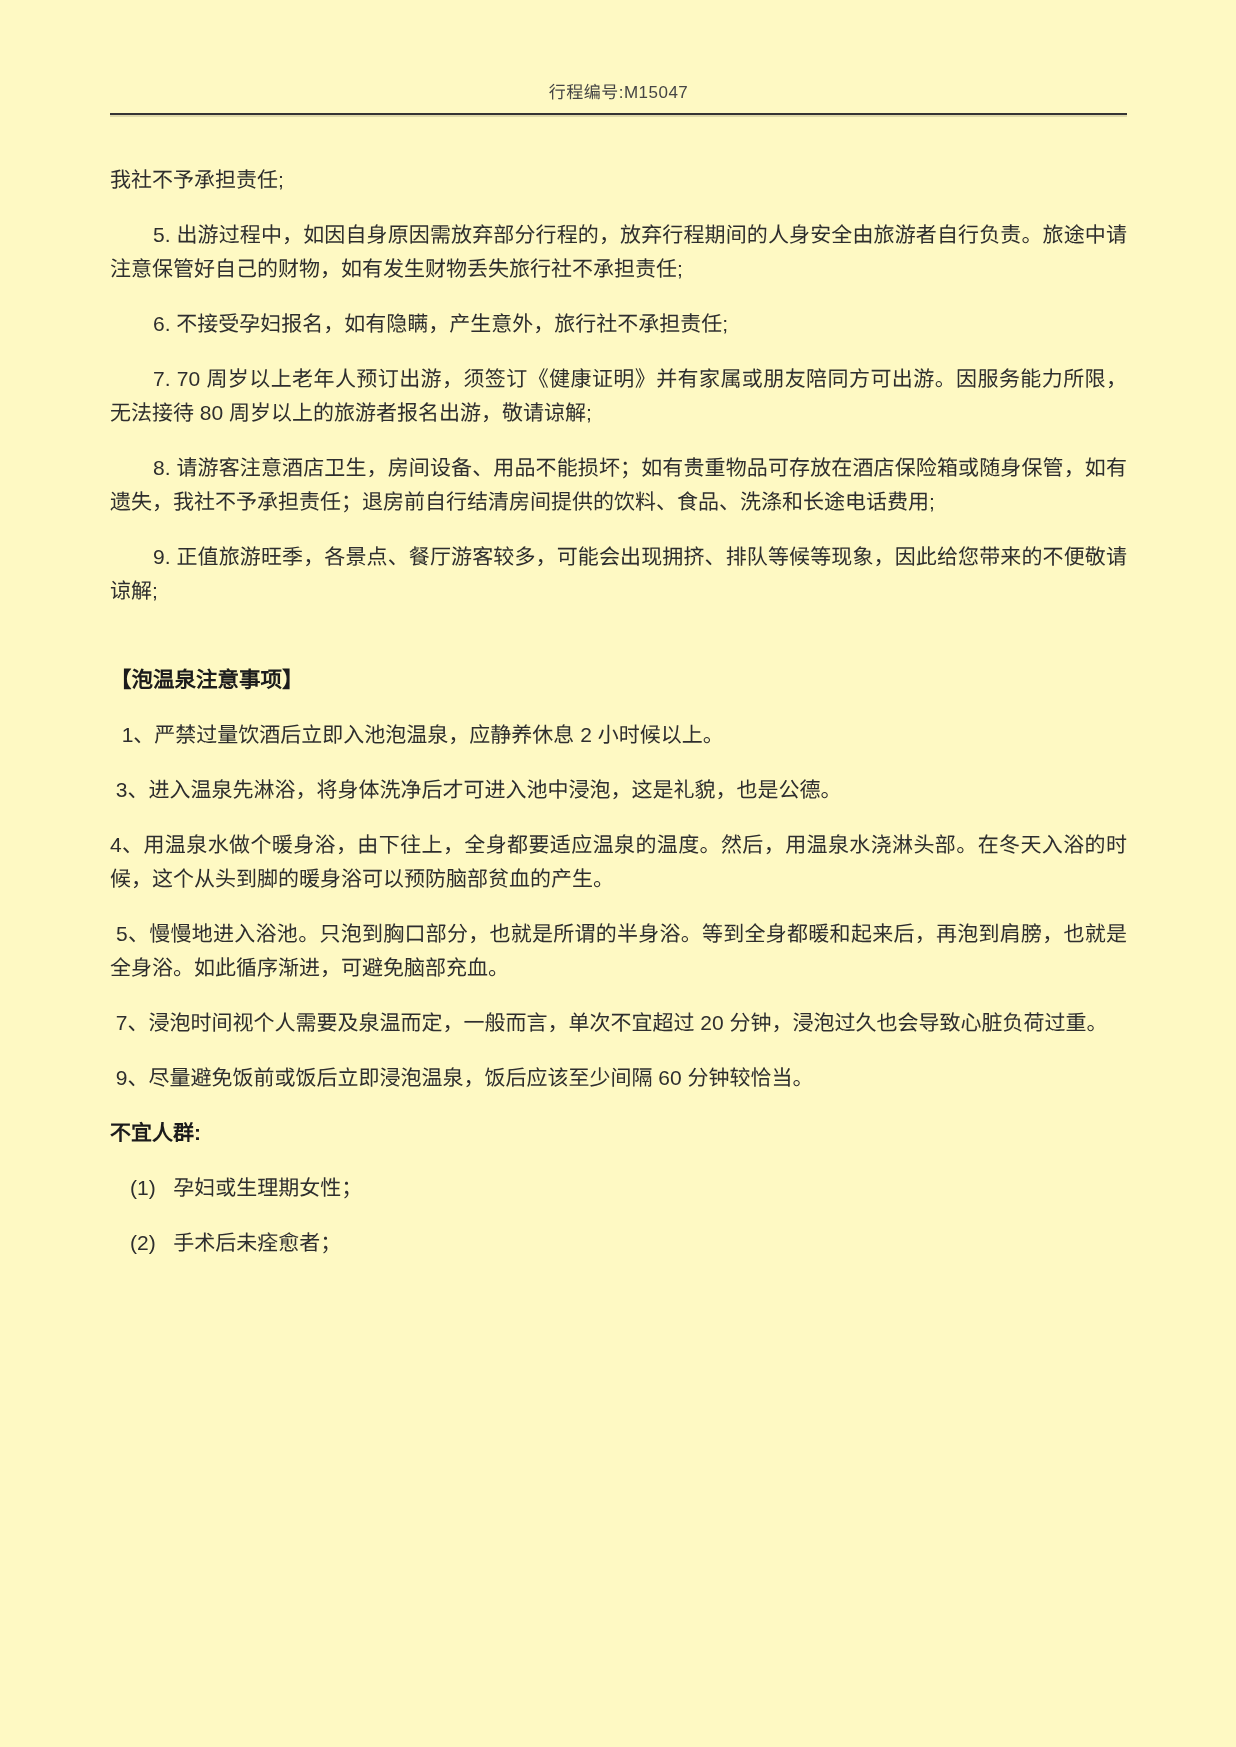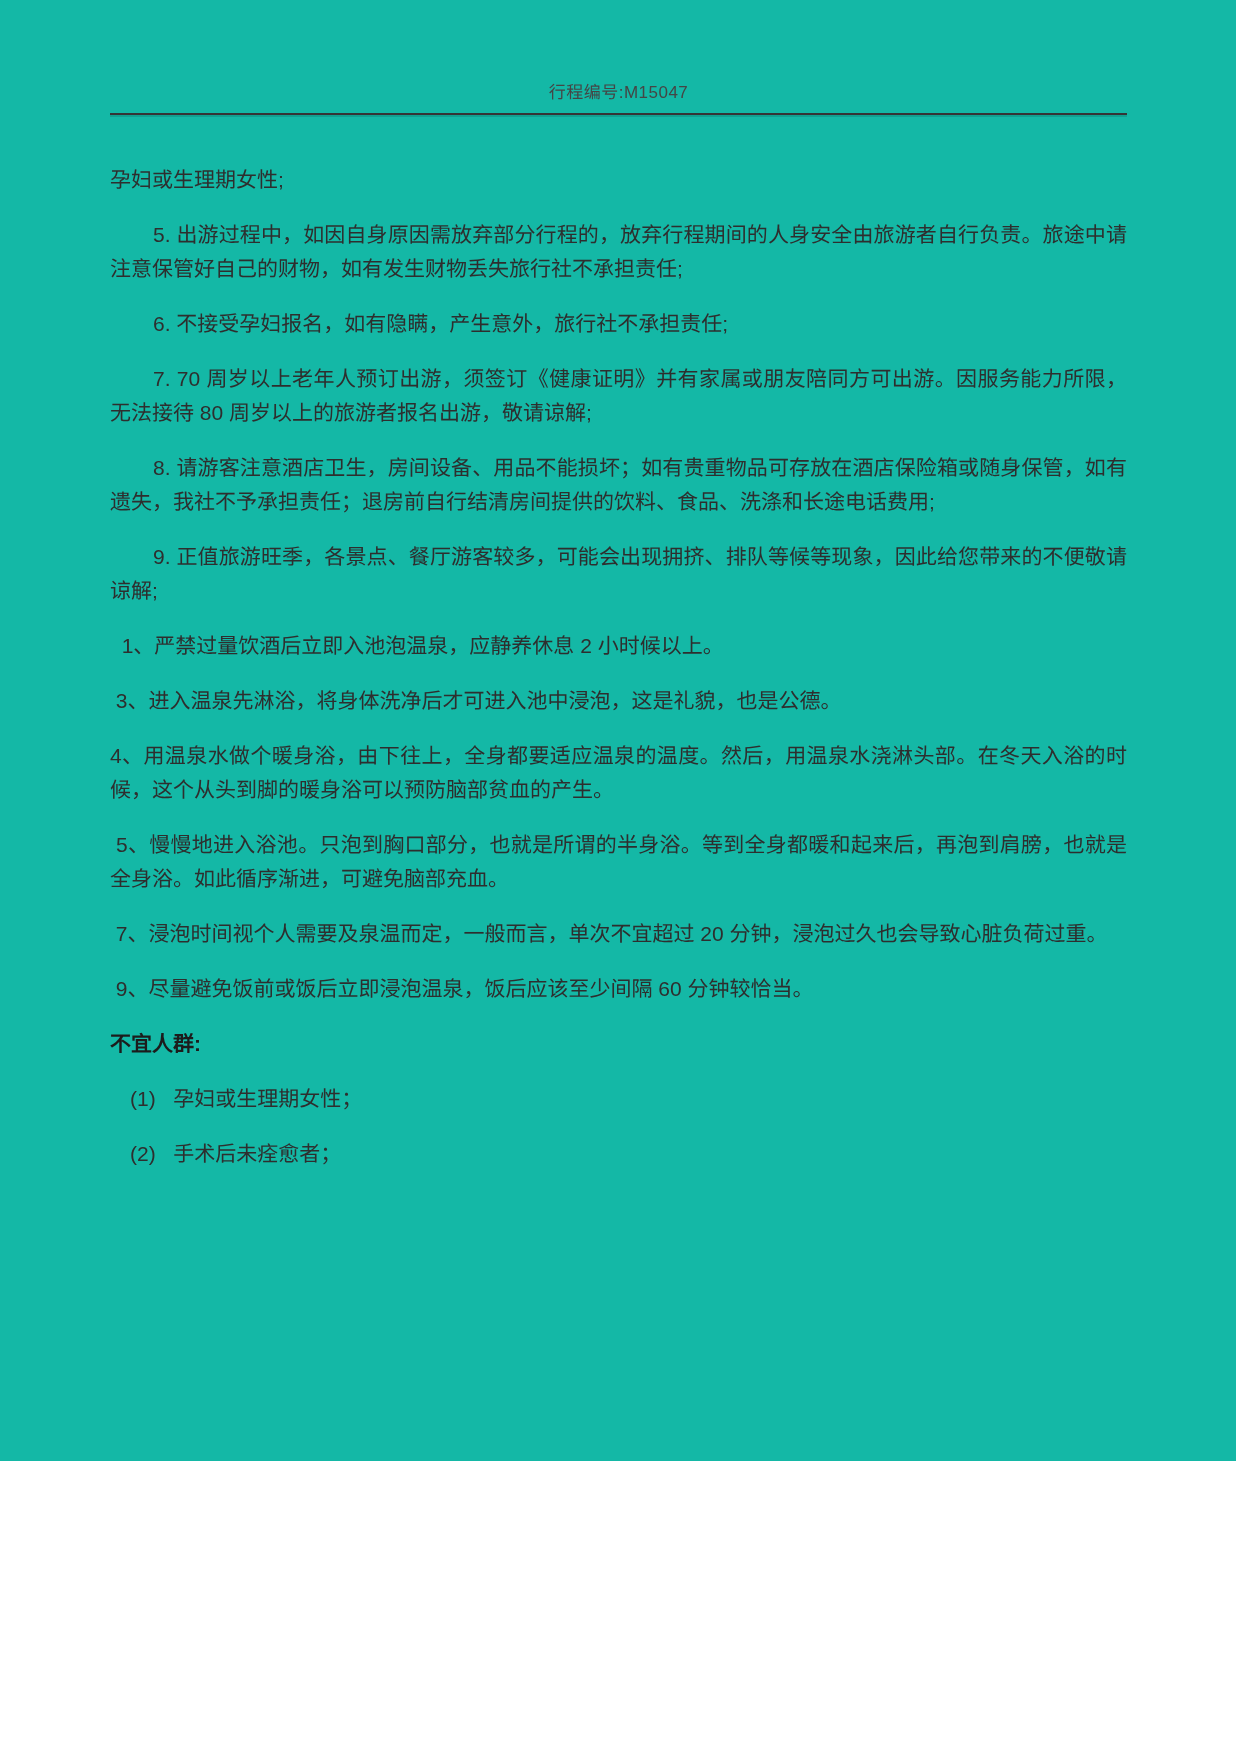--- a/index.html
+++ b/index.html
@@ -10,22 +10,22 @@
   }
   body {
     width: 1236px;
     height: 1747px;
     overflow: hidden;
     font-family: "Liberation Sans", "DejaVu Sans", sans-serif;
     color: #2e2e2e;
   }
   .page {
     width: 1236px;
-    height: 1461px;
-    background: #14b8a6;
+    height: 1747px;
+    background: #fef9c3;
     box-sizing: border-box;
   }
   .content-wrap {
     margin: 0 109px 0 110px; 
   }
   
   .header {
     padding-top: 82px;
   }
   .doc-number {
@@ -81,35 +81,36 @@
 <div class="page">
   <div class="content-wrap">
 
     <div class="header">
       <div class="doc-number">行程编号:M15047</div>
       <div class="header-rule"></div>
     </div>
 
     <section class="notices">
 
-        <p class="para">孕妇或生理期女性;</p>
+        <p class="para">我社不予承担责任;</p>
 
         <p class="para indent">5. 出游过程中，如因自身原因需放弃部分行程的，放弃行程期间的人身安全由旅游者自行负责。旅途中请注意保管好自己的财物，如有发生财物丢失旅行社不承担责任;</p>
 
         <p class="para indent">6. 不接受孕妇报名，如有隐瞒，产生意外，旅行社不承担责任;</p>
 
         <p class="para indent">7. 70 周岁以上老年人预订出游，须签订《健康证明》并有家属或朋友陪同方可出游。因服务能力所限，无法接待 80 周岁以上的旅游者报名出游，敬请谅解;</p>
 
         <p class="para indent">8. 请游客注意酒店卫生，房间设备、用品不能损坏；如有贵重物品可存放在酒店保险箱或随身保管，如有遗失，我社不予承担责任；退房前自行结清房间提供的饮料、食品、洗涤和长途电话费用;</p>
 
         <p class="para indent">9. 正值旅游旺季，各景点、餐厅游客较多，可能会出现拥挤、排队等候等现象，因此给您带来的不便敬请谅解;</p>
 
 
     </section>
 
+    <h2 class="section-heading">【泡温泉注意事项】</h2>
 
     <section class="hotspring-items">
 
         <p class="para">  1、严禁过量饮酒后立即入池泡温泉，应静养休息 2 小时候以上。</p>
 
 
         <p class="para"> 3、进入温泉先淋浴，将身体洗净后才可进入池中浸泡，这是礼貌，也是公德。</p>
 
         <p class="para">4、用温泉水做个暖身浴，由下往上，全身都要适应温泉的温度。然后，用温泉水浇淋头部。在冬天入浴的时候，这个从头到脚的暖身浴可以预防脑部贫血的产生。</p>
 

